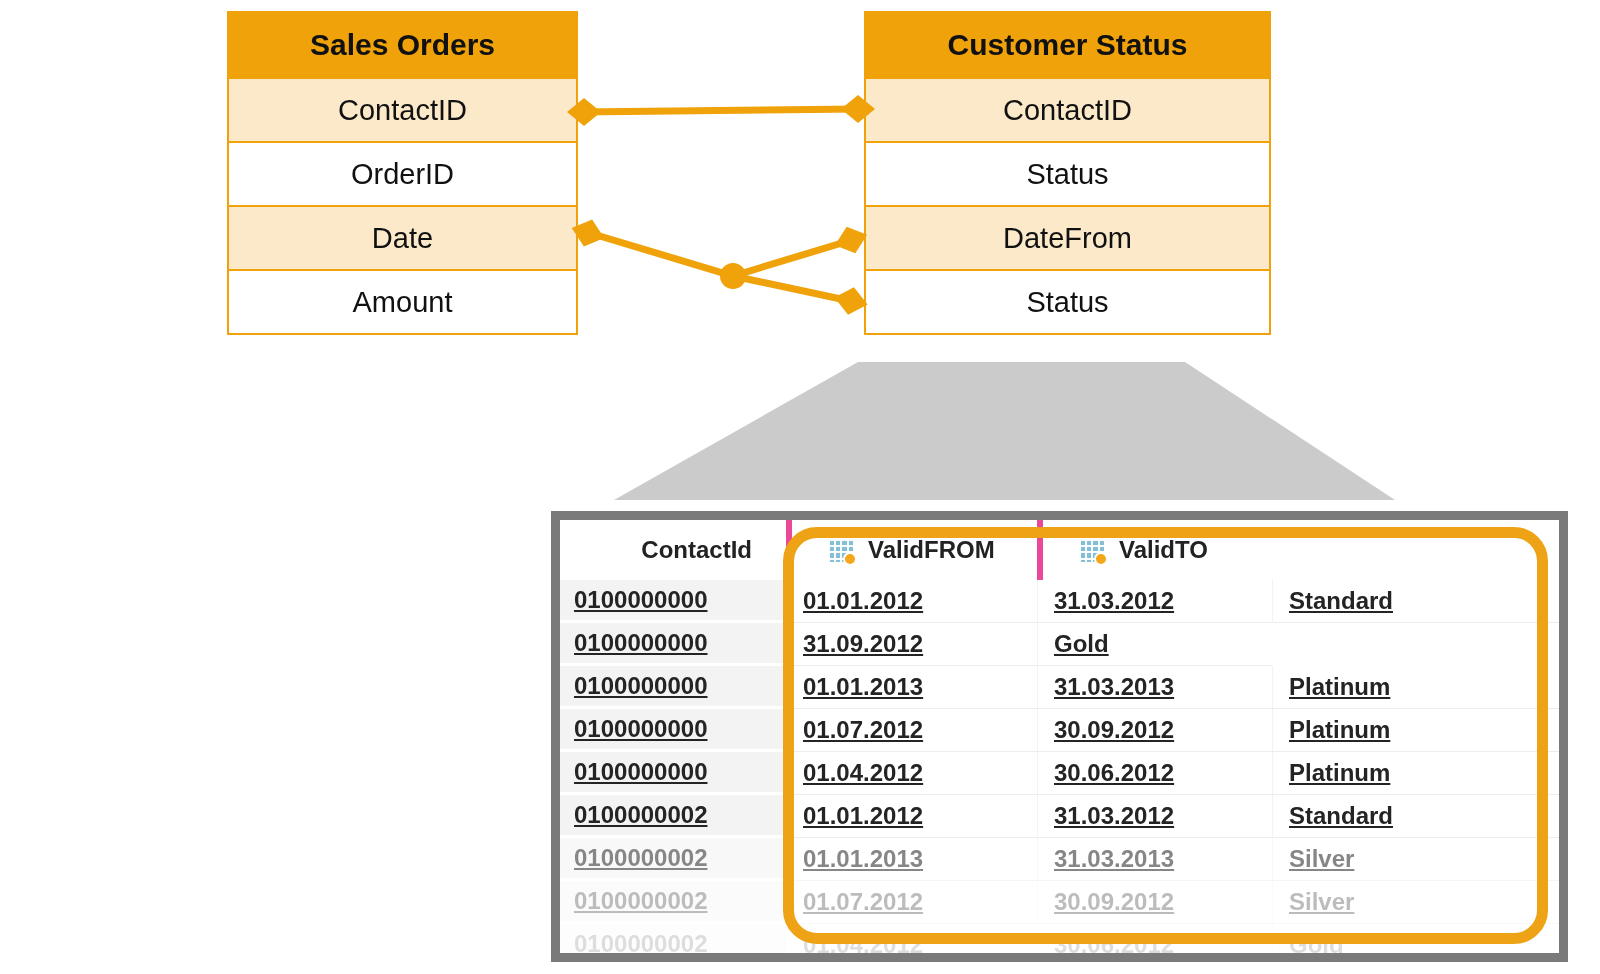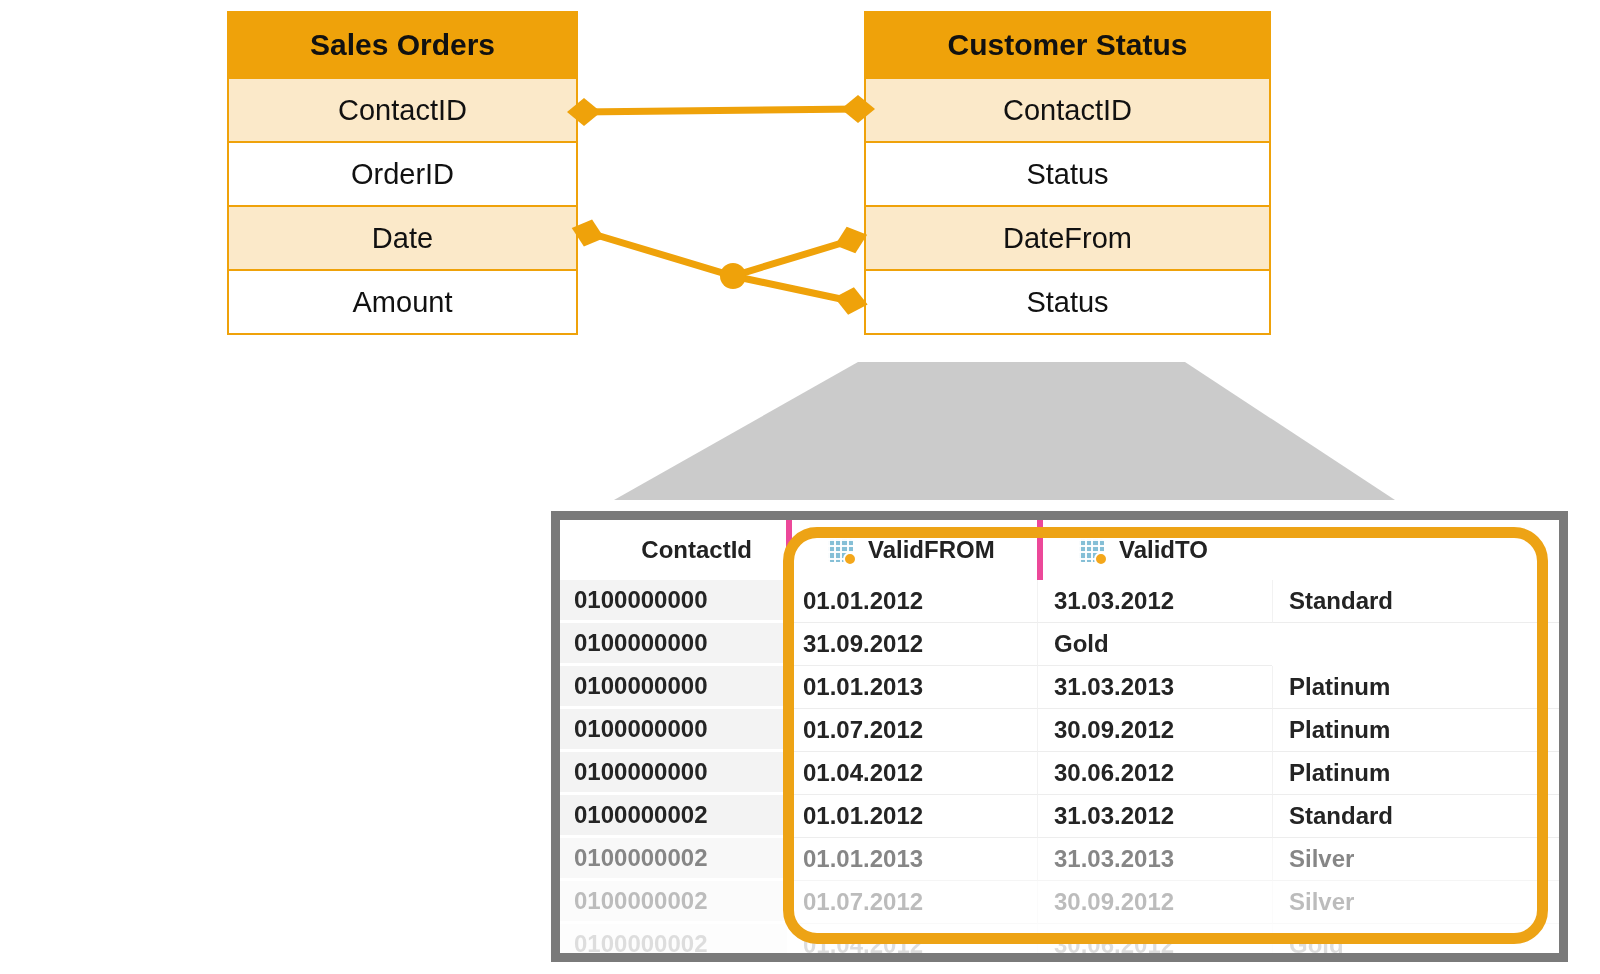--- a/index.html
+++ b/index.html
@@ -40,21 +40,21 @@
   .ph{
     display:flex;align-items:center;font-size:24px;font-weight:bold;color:#222;
     box-sizing:border-box;
   }
   .ph0{justify-content:flex-end;padding-right:34px;}
   .phx{padding-left:36px;gap:15px;border-left:6px solid #ec4899;}
   .pr{display:grid;grid-template-columns:226px 251px 235px 1fr;height:43px;}
   .pc{
     display:flex;align-items:center;font-size:24px;font-weight:bold;color:#242424;
     box-sizing:border-box;padding-left:16px;
-    border-bottom:1px solid #EDEDED;border-left:1px solid #F2F2F2;
+    border-bottom:1px solid #EDEDED;border-left:1px solid #F2F2F2;text-decoration:underline;
   }
   .pc.id{background:#F3F3F3;border-bottom:3px solid #fff;border-left:none;padding-left:14px;}
   .r6{opacity:.55;}
   .r7{opacity:.30;}
   .r8{opacity:.15;}
   
   .hl{
     position:absolute;left:783px;top:527px;width:765px;height:417px;box-sizing:border-box;
     border:11px solid #EDA315;border-radius:34px;pointer-events:none;
   }

